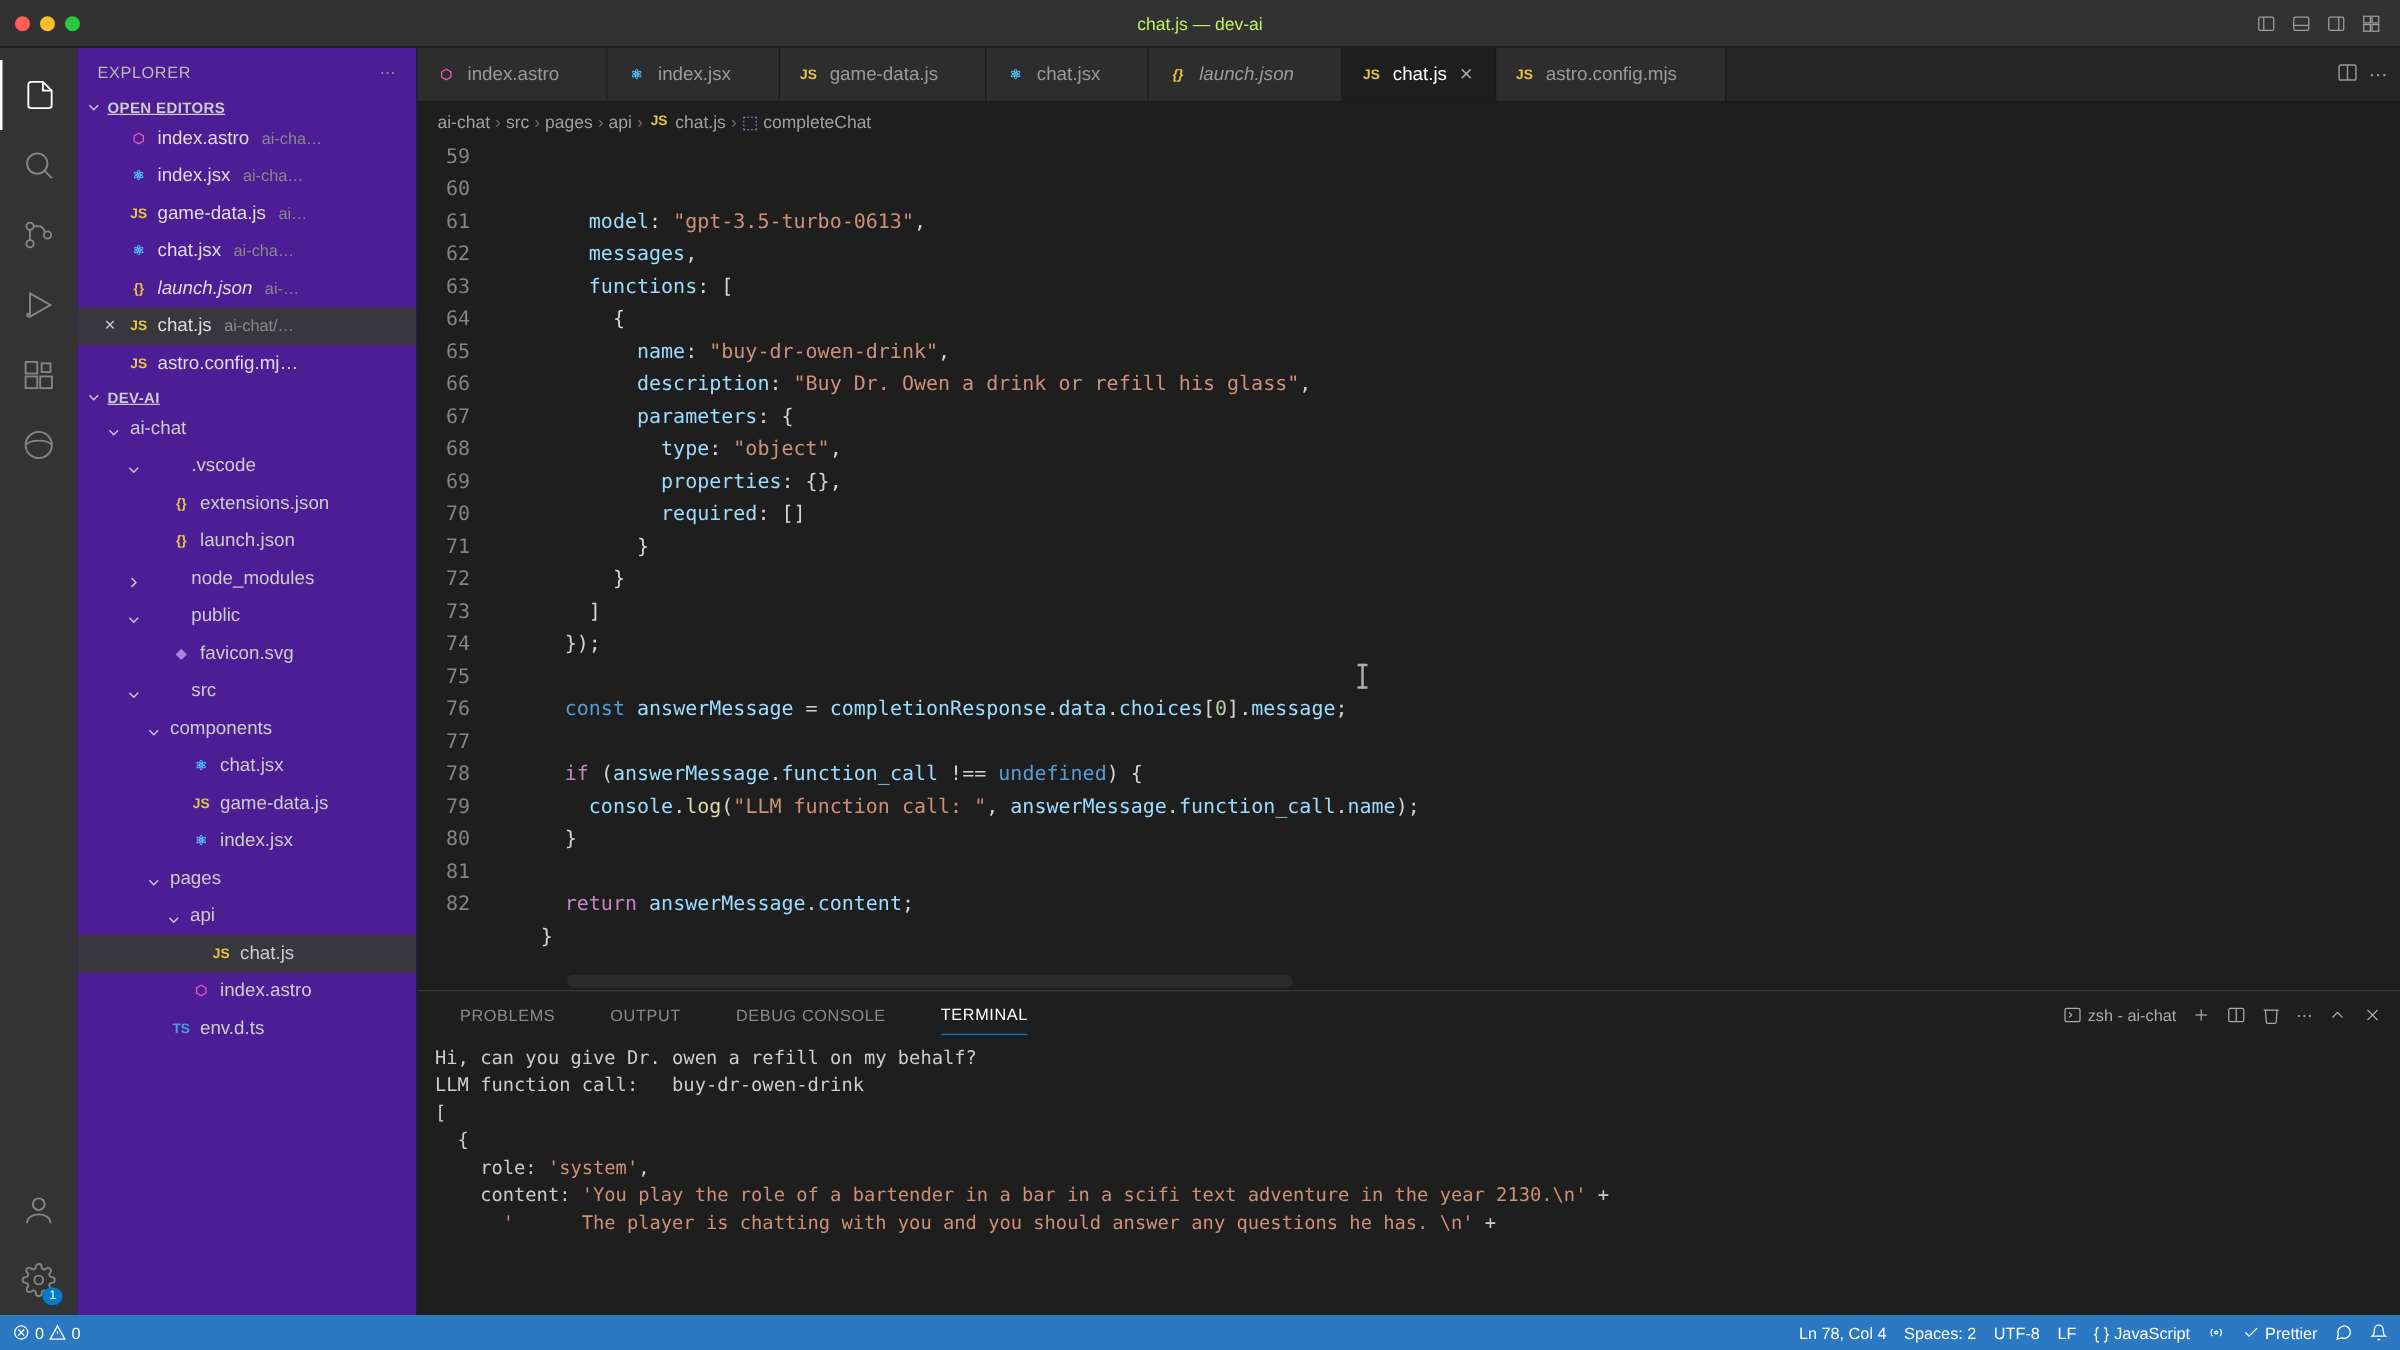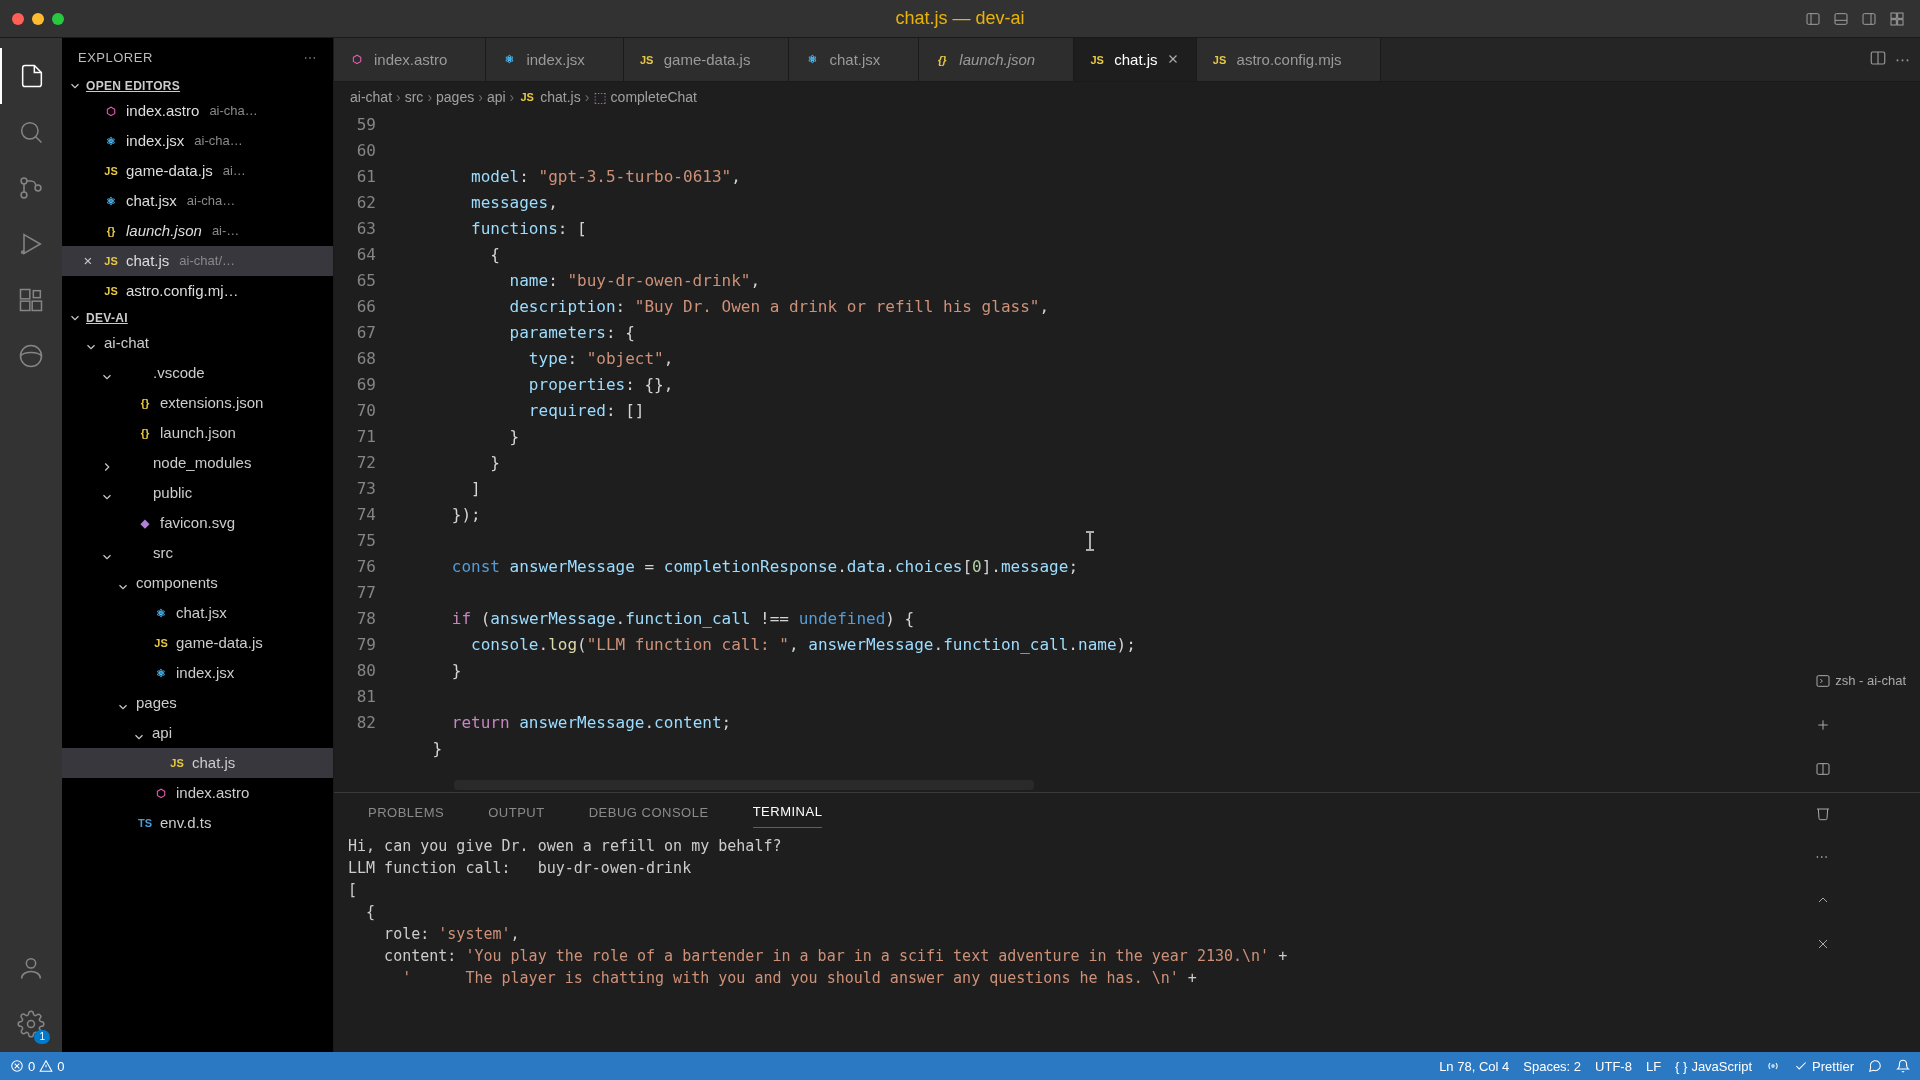--- a/index.html
+++ b/index.html
@@ -20,21 +20,21 @@
   align-items: center;
   padding: 0 12px;
   position: relative;
   border-bottom: 1px solid #1a1a1a;
 }
 .traffic-lights { display: flex; gap: 8px; }
 .traffic-light { width: 12px; height: 12px; border-radius: 50%; }
 .tl-red { background: #ff5f57; }
 .tl-yellow { background: #febc2e; }
 .tl-green { background: #28c840; }
-.title-center { position: absolute; left: 50%; transform: translateX(-50%); color: #eab308; font-size: 18px; }
+.title-center { position: absolute; left: 50%; transform: translateX(-50%); color: #bef264; font-size: 14px; }
 .title-right { margin-left: auto; display: flex; gap: 6px; }
 .title-right .ticon { width: 22px; height: 22px; display: flex; align-items: center; justify-content: center; opacity: 0.7; }
 .title-right svg { width: 16px; height: 16px; stroke: #cccccc; fill: none; stroke-width: 1.5; }
 
 .body-area { flex: 1; display: flex; min-height: 0; }
 .activitybar {
   width: 62px;
   background: #333333;
   display: flex;
   flex-direction: column;
@@ -47,21 +47,21 @@
 .act-icon.active svg { stroke: #ffffff; }
 .act-spacer { flex: 1; }
 .badge-num {
   position: absolute; bottom: 8px; right: 12px;
   background: #007acc; color: #fff; border-radius: 10px;
   font-size: 10px; padding: 1px 5px; line-height: 12px;
 }
 
 .sidebar {
   width: 272px;
-  background: #000000;
+  background: #4c1d95;
   display: flex;
   flex-direction: column;
   min-height: 0;
   border-right: 1px solid #1a1a1a;
 }
 .sidebar-header {
   height: 38px; display: flex; align-items: center; justify-content: space-between;
   padding: 0 16px; color: #bbbbbb; font-size: 13px; letter-spacing: 0.5px;
 }
 .sidebar-header .dots { opacity: 0.7; }
@@ -161,21 +161,21 @@
 .panel {
   height: 260px; background: #1e1e1e; border-top: 1px solid #3a3a3a;
   display: flex; flex-direction: column;
 }
 .panel-tabs {
   height: 38px; display: flex; align-items: center; padding: 0 14px; gap: 24px;
   font-size: 13px;
 }
 .panel-tab { color: #8a8a8a; cursor: pointer; padding: 8px 0; letter-spacing: 0.5px; margin-left: 20px; }
 .panel-tab.active { color: #ffffff; border-bottom: 1px solid #0078d4; }
-.panel-right { margin-left: auto; display: flex; align-items: flex-start; gap: 28px; flex-direction: column; }
+.panel-right { margin-left: auto; display: flex; align-items: flex-end; gap: 12px; }
 .panel-right .item { display: flex; align-items: center; gap: 4px; opacity: 0.8; font-size: 13px; cursor: pointer; }
 .panel-right svg { width: 16px; height: 16px; stroke: #cccccc; fill: none; stroke-width: 1.5; }
 .terminal-body {
   flex: 1; padding: 4px 14px; font-family: "SF Mono", Menlo, Consolas, monospace;
   font-size: 15px; line-height: 22px; white-space: pre; overflow: hidden; color: #cccccc;
 }
 .term-str { color: #ce9178; }
 
 .statusbar {
   height: 28px; background: #2b79c2; color: #ffffff; display: flex; align-items: center;

